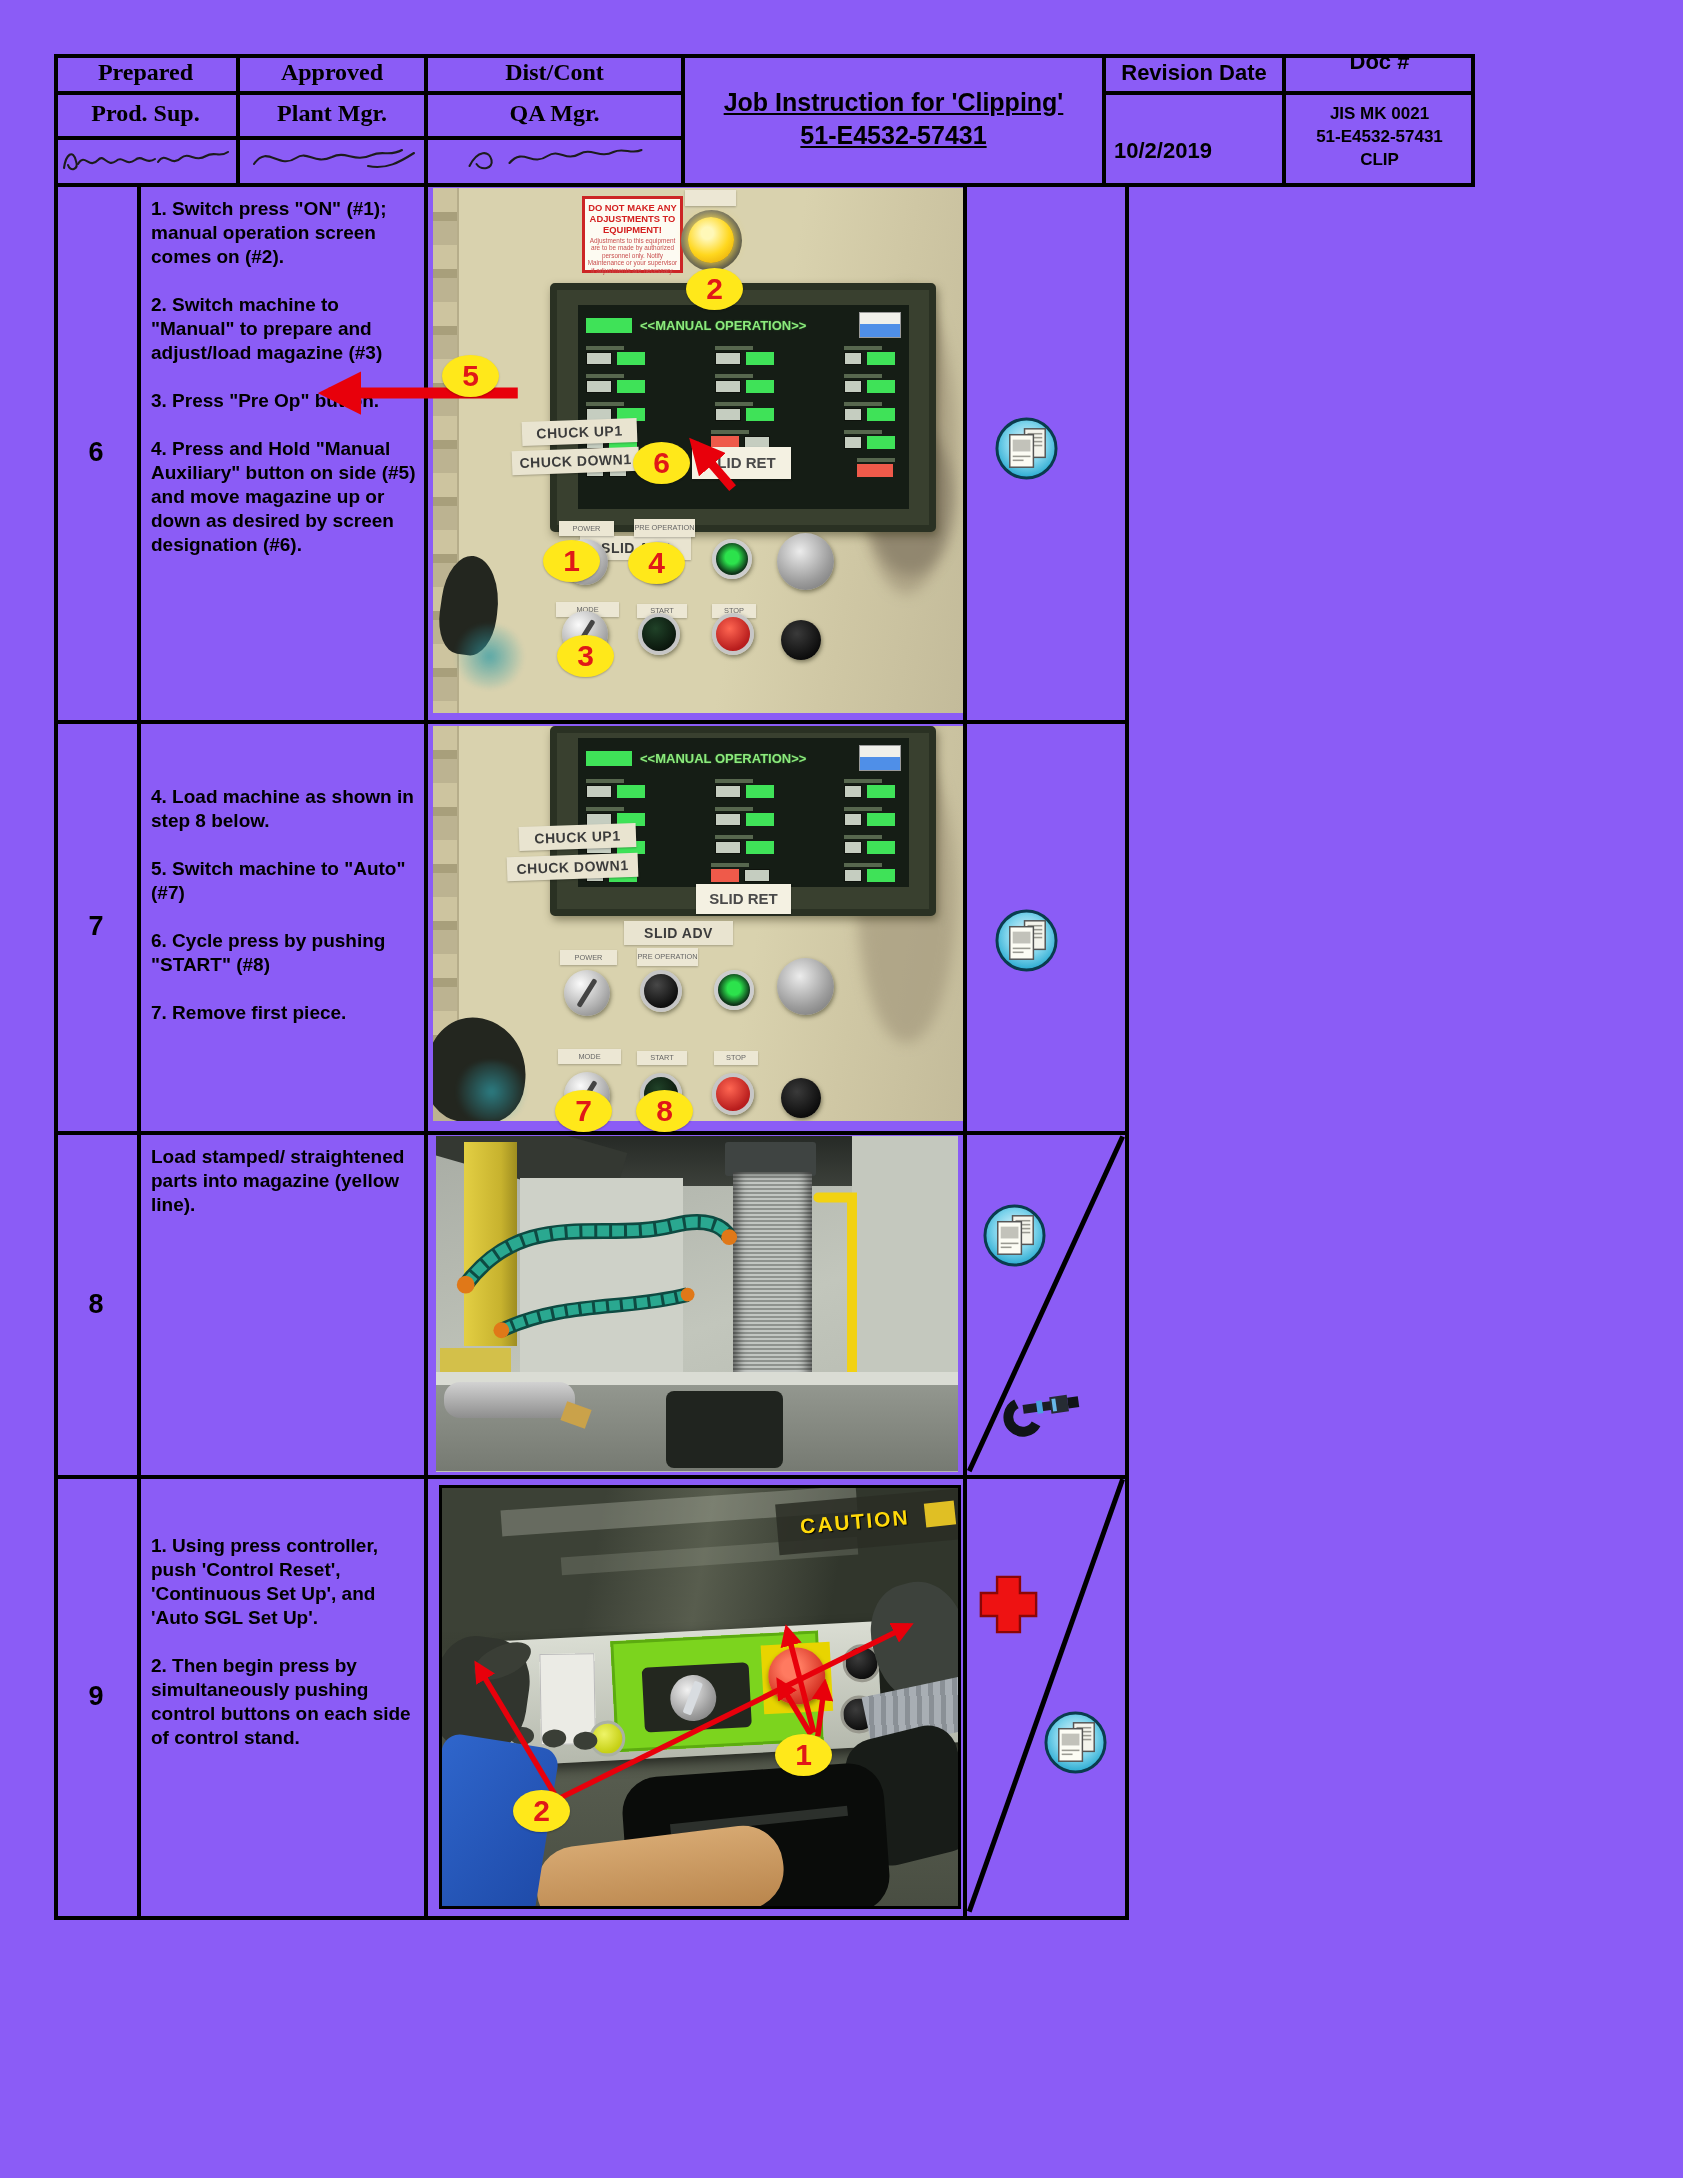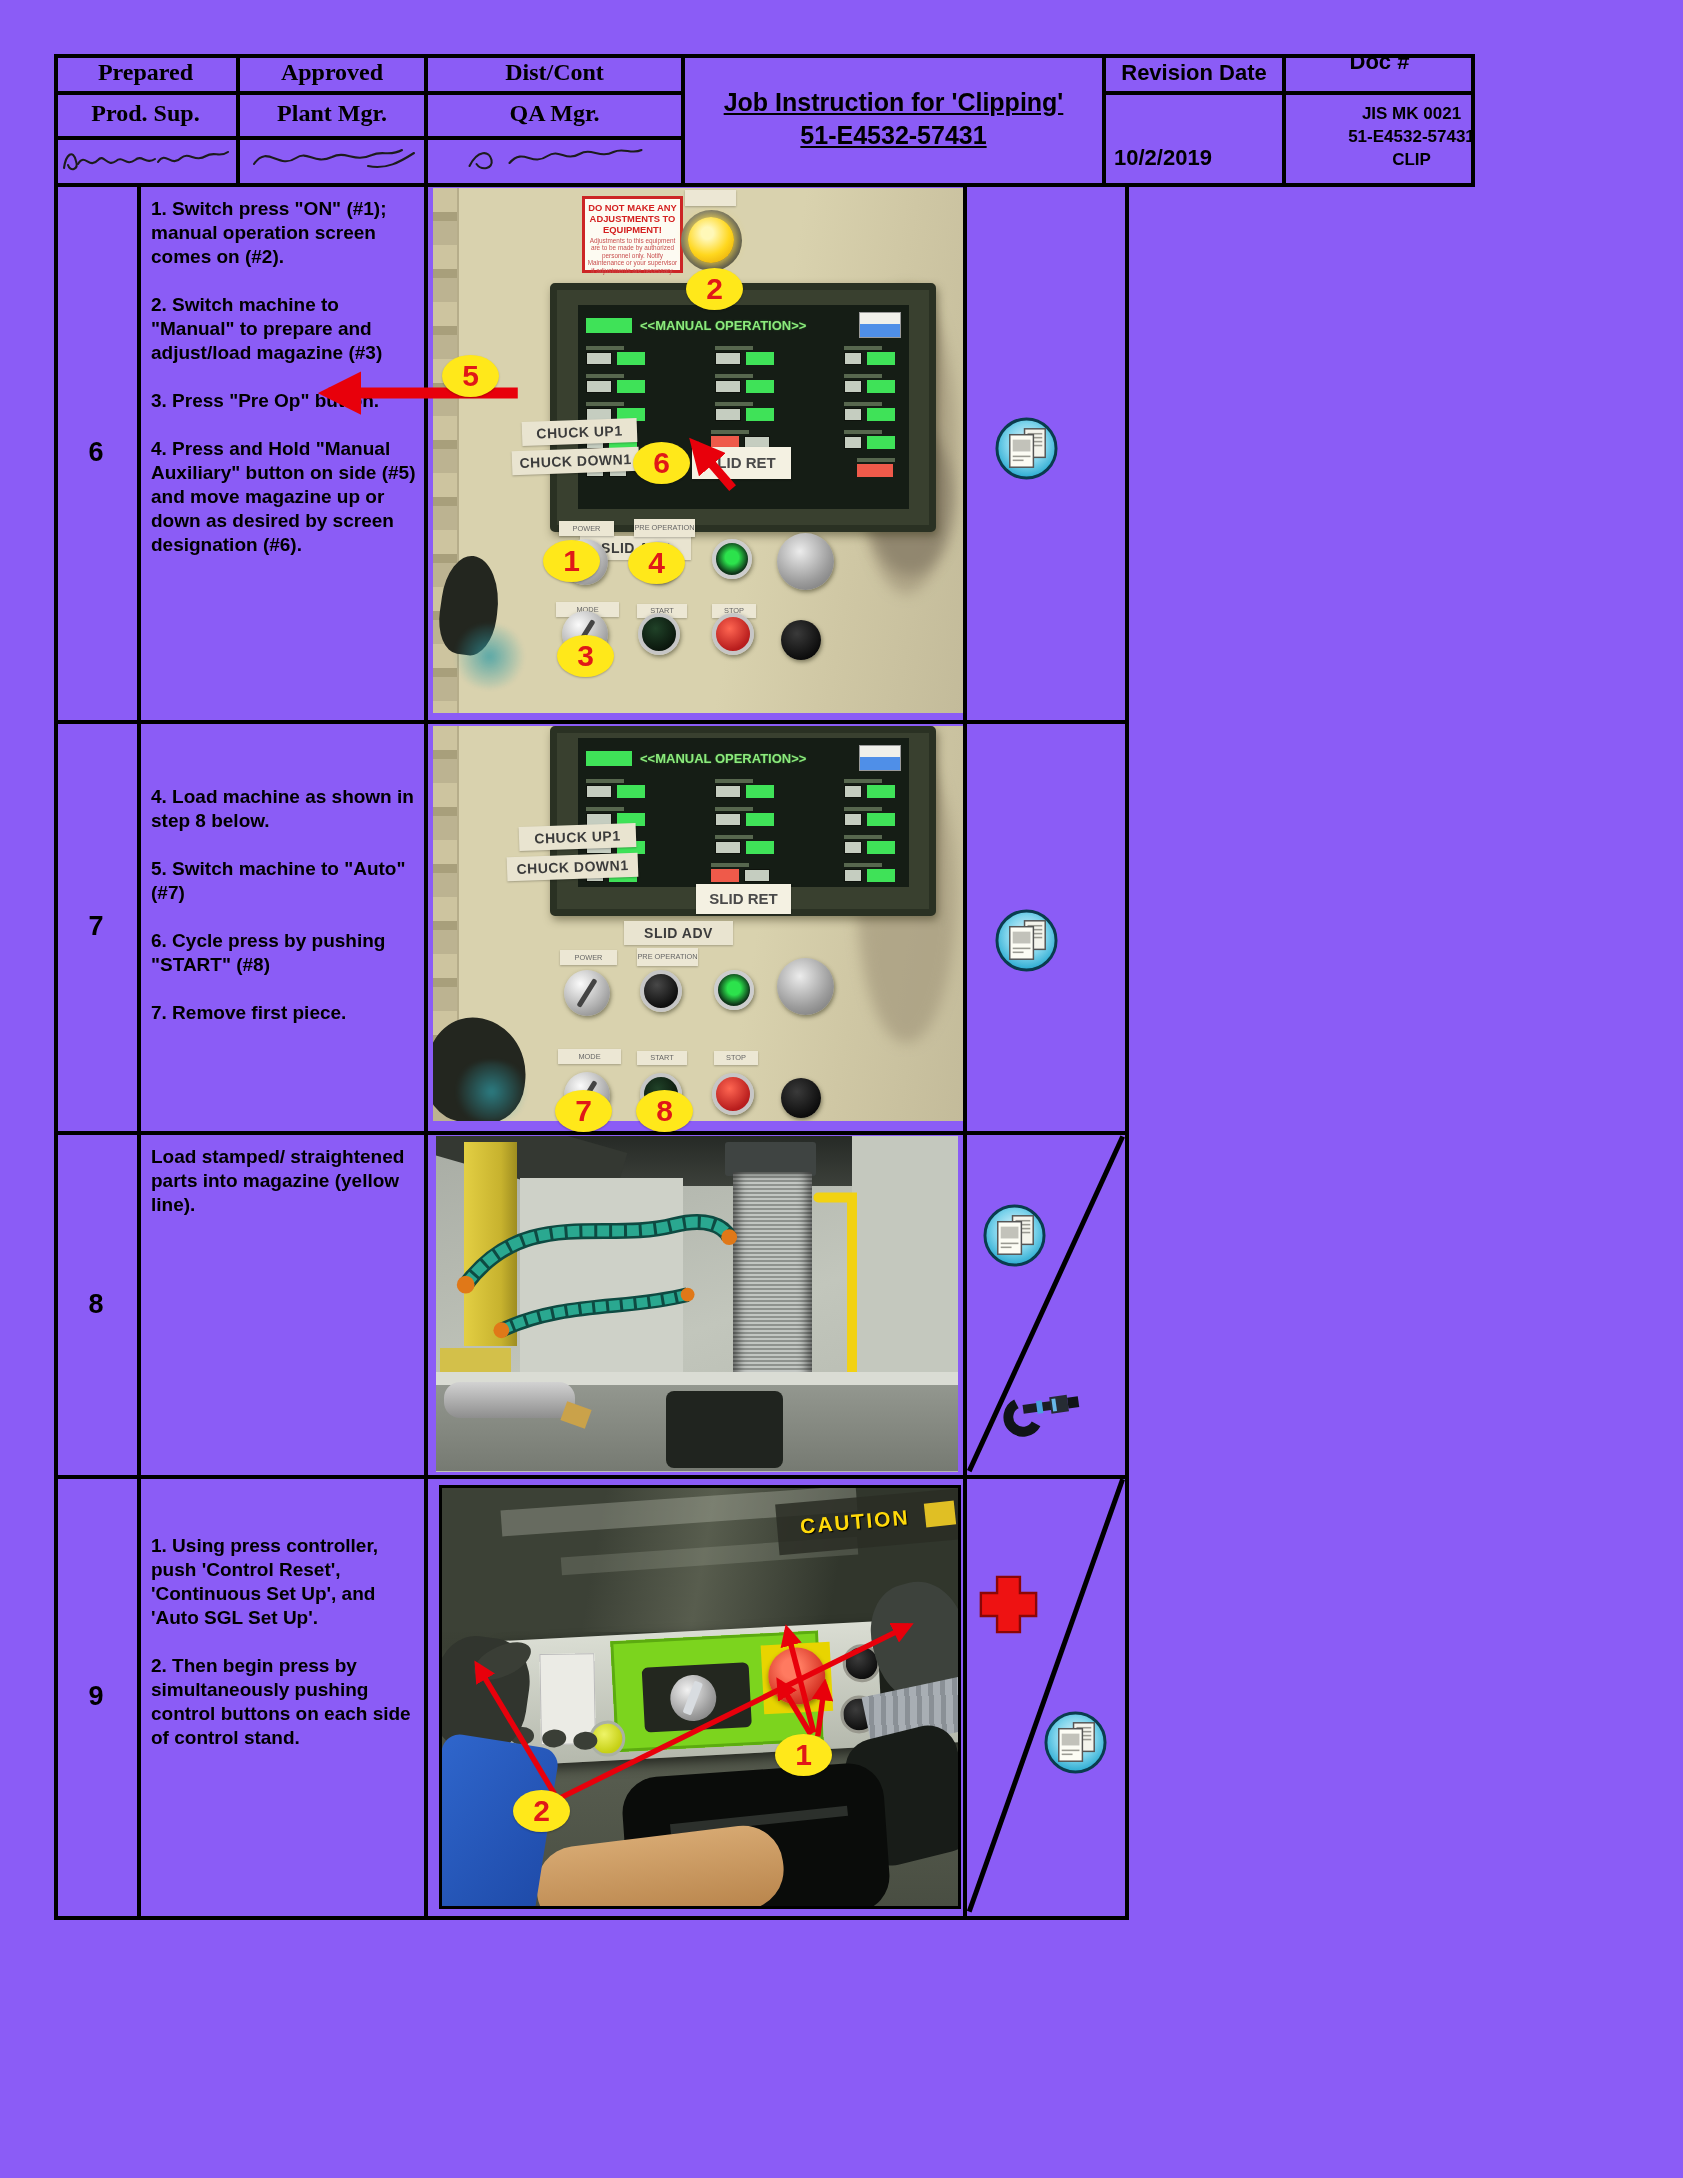--- a/index.html
+++ b/index.html
@@ -110,22 +110,22 @@
     </g>
       </svg>
   </div>
 
   <div class="hcell titlecell" style="left:685px;top:56px;width:417px;height:125px;">
     <div>Job Instruction for 'Clipping'</div>
     <div>51-E4532-57431</div>
   </div>
   <div class="hcell sansb" style="left:1106px;top:56px;width:176px;height:33px;font-size:22px;">Revision Date</div>
   <div class="hcell sansb" style="left:1286px;top:45px;width:187px;height:33px;font-size:22px;">Doc #</div>
-  <div class="hcell revdate" style="left:1106px;top:93px;width:160px;height:88px;">10/2/2019</div>
-  <div class="hcell doccell" style="left:1286px;top:93px;width:187px;height:88px;margin-left:32px;">
+  <div class="hcell revdate" style="left:1106px;top:86px;width:160px;height:88px;">10/2/2019</div>
+  <div class="hcell doccell" style="left:1286px;top:93px;width:187px;height:88px;">
     <div>JIS MK 0021</div>
     <div>51-E4532-57431</div>
     <div>CLIP</div>
   </div>
 
   <div class="stepnum" style="left:56px;top:187px;width:80px;height:531px;">6</div>
   <div class="instr" style="left:141px;top:187px;width:283px;height:531px;">
     <p>1. Switch press "ON" (#1); manual operation screen comes on (#2).</p>
     <p>2. Switch machine to "Manual" to prepare and adjust/load magazine (#3)</p>
     <p>3. Press "Pre Op" button.</p>

